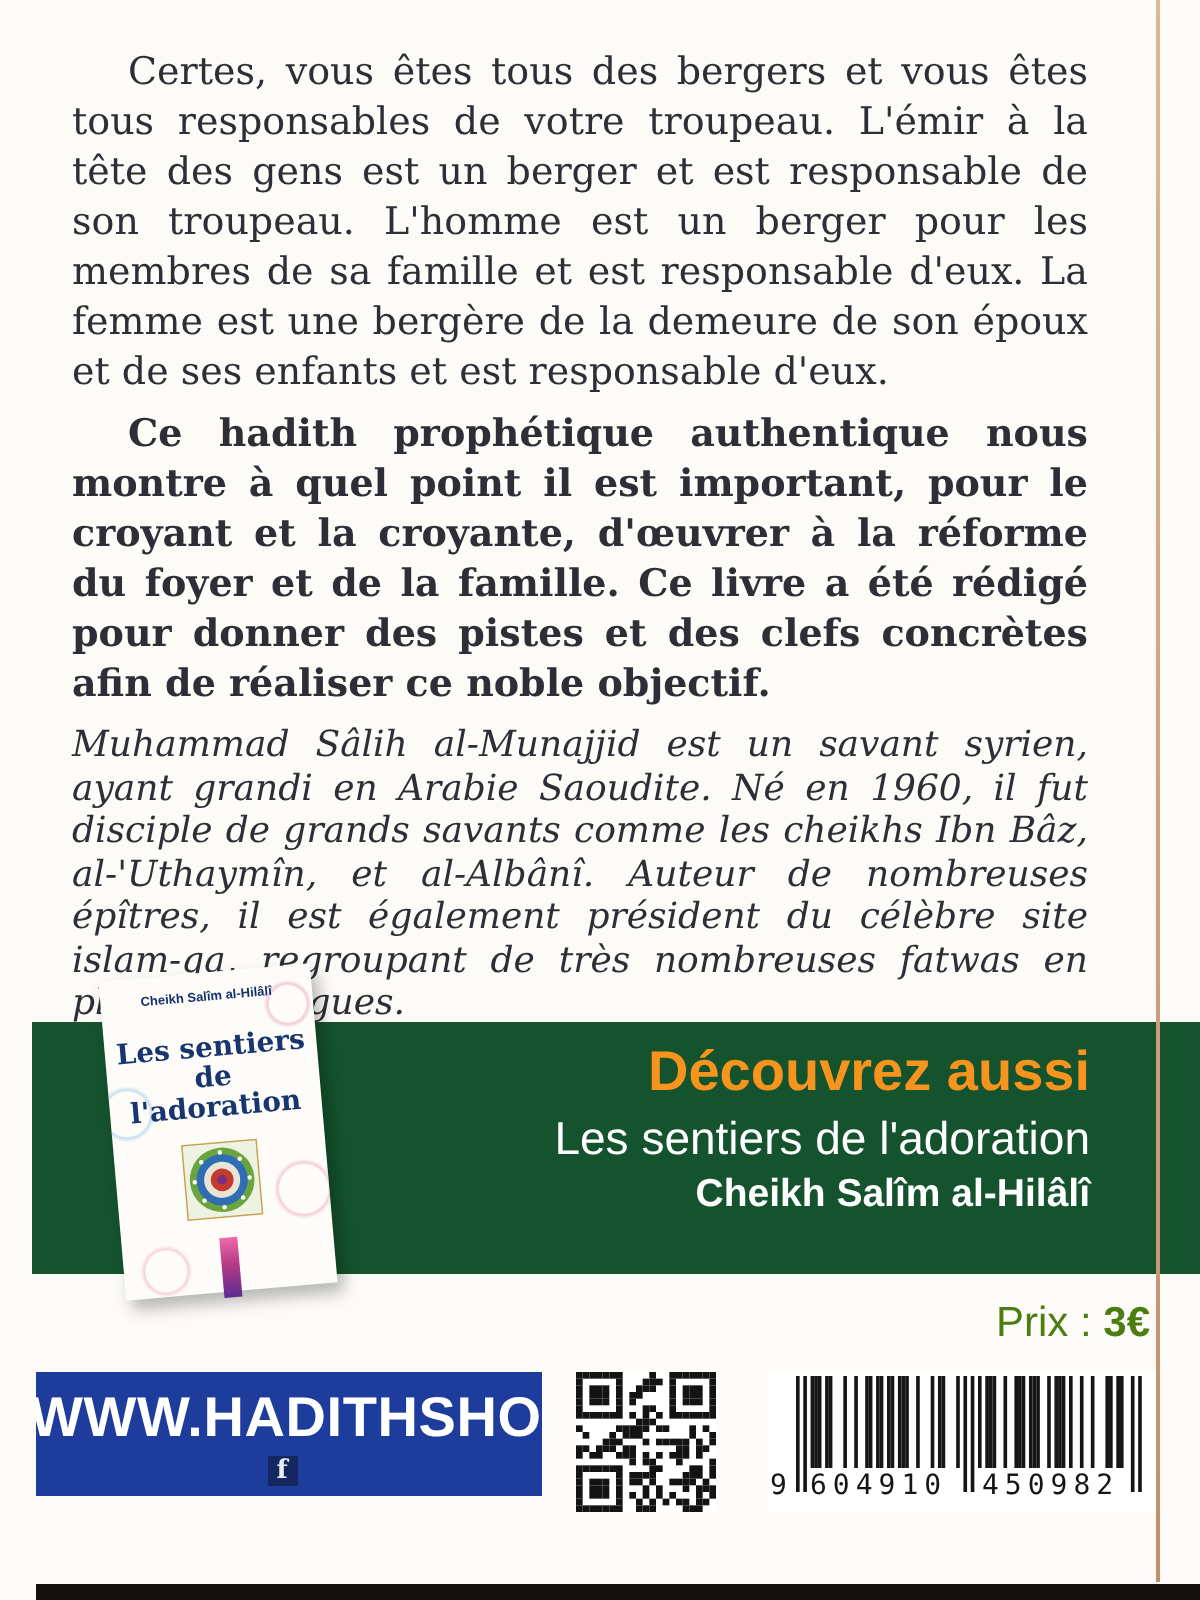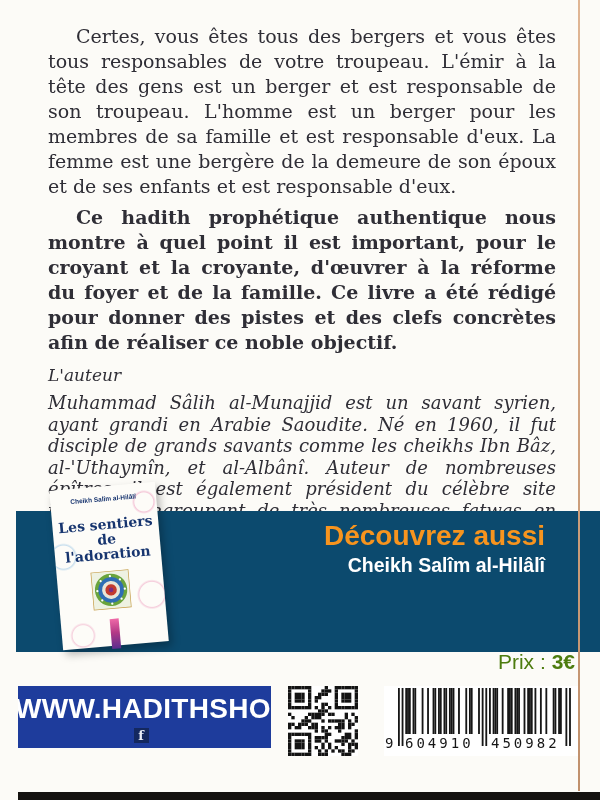--- a/index.html
+++ b/index.html
@@ -1,24 +1,24 @@
 <!DOCTYPE html>
 <html><head>
 <meta charset="utf-8">
 <style>
   html,body{margin:0;padding:0;}
   .page{position:relative;width:600px;height:800px;background:#fcfbf7;overflow:hidden;
         font-family:"DejaVu Serif", serif;color:#2f2e36;}
-  .textblock{position:absolute;left:48px;top:24px;width:508px;}
+  .textblock{position:absolute;left:36px;top:24px;width:508px;}
   .para{font-size:19px;line-height:25px;text-align:justify;text-indent:28px;margin:0;}
   .para + .para{margin-top:6px;font-weight:bold;}
   .author-heading{font-style:italic;font-size:17px;margin:10px 0 0 0;}
   .author-bio{font-style:italic;font-size:18px;line-height:21.5px;text-align:justify;margin:7px 0 0 0;}
 
-  .promo-band{position:absolute;left:16px;right:0;top:511px;height:141px;background:#0c4a6e;}
+  .promo-band{position:absolute;left:16px;right:0;top:511px;height:126px;background:#14532d;}
   .promo-text{position:absolute;right:55px;top:10px;text-align:right;
               font-family:"Liberation Sans", sans-serif;}
   .promo-heading{color:#f7941e;font-weight:bold;font-size:28px;line-height:30px;}
   .promo-title{color:#ffffff;font-size:23px;line-height:27px;margin-top:5px;}
   .promo-author{color:#ffffff;font-weight:bold;font-size:19.5px;line-height:23px;margin-top:3px;}
 
   .mini-book{position:absolute;left:56px;top:486px;width:106px;height:160px;
              background:
                radial-gradient(circle at 88% 12%, rgba(238,160,192,0) 9px, rgba(238,160,192,.55) 10px, rgba(238,160,192,0) 12px),
                radial-gradient(circle at 8% 42%, rgba(150,195,228,0) 11px, rgba(150,195,228,.5) 12px, rgba(150,195,228,0) 14px),
@@ -59,27 +59,27 @@
   .bottom-edge{position:absolute;left:18px;right:0;bottom:0;height:8px;background:#141210;}
 </style>
 </head>
 <body>
 
 <div class="page">
 
   <div class="textblock">
     <p class="para">Certes, vous êtes tous des bergers et vous êtes tous responsables de votre troupeau. L'émir à la tête des gens est un berger et est responsable de son troupeau. L'homme est un berger pour les membres de sa famille et est responsable d'eux. La femme est une bergère de la demeure de son époux et de ses enfants et est responsable d'eux.</p>
     <p class="para">Ce hadith prophétique authentique nous montre à quel point il est important, pour le croyant et la croyante, d'œuvrer à la réforme du foyer et de la famille. Ce livre a été rédigé pour donner des pistes et des clefs concrètes afin de réaliser ce noble objectif.</p>
-    <p class="author-heading">L'auteur</p>
     <p class="author-bio">Muhammad Sâlih al-Munajjid est un savant syrien, ayant grandi en Arabie Saoudite. Né en 1960, il fut disciple de grands savants comme les cheikhs Ibn Bâz, al-'Uthaymîn, et al-Albânî. Auteur de nombreuses épîtres, il est également président du célèbre site islam-qa, regroupant de très nombreuses fatwas en plusieurs langues.</p>
   </div>
 
   <div class="promo-band">
     <div class="promo-text">
       <div class="promo-heading">Découvrez aussi</div>
+      <div class="promo-title">Les sentiers de l'adoration</div>
       <div class="promo-author">Cheikh Salîm al-Hilâlî</div>
     </div>
   </div>
 
   <div class="mini-book">
     <div class="mini-author">Cheikh Salîm al-Hilâlî</div>
     <div class="mini-title">
       <span>Les sentiers</span><br>
       <span>de l'adoration</span>
     </div>

